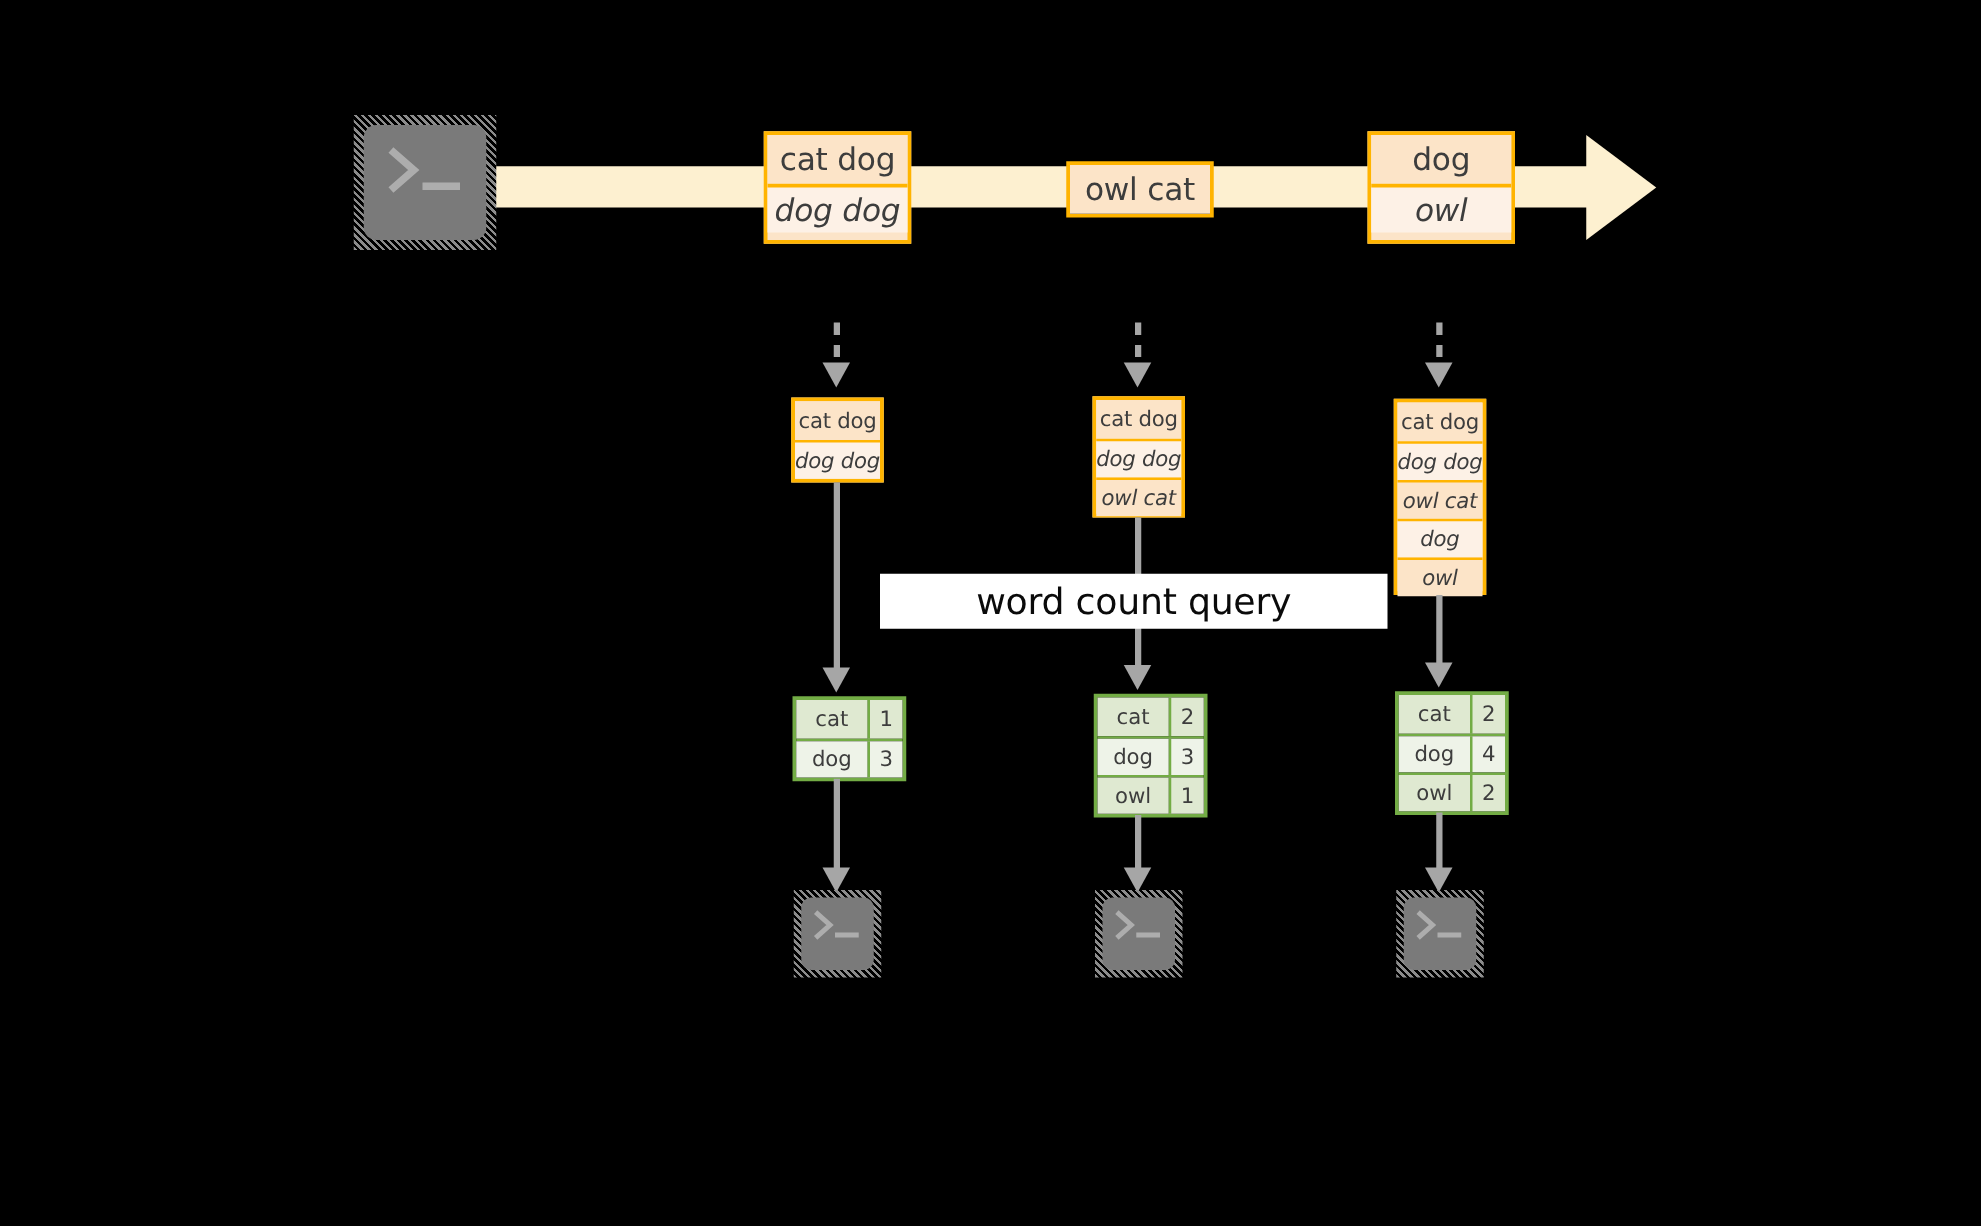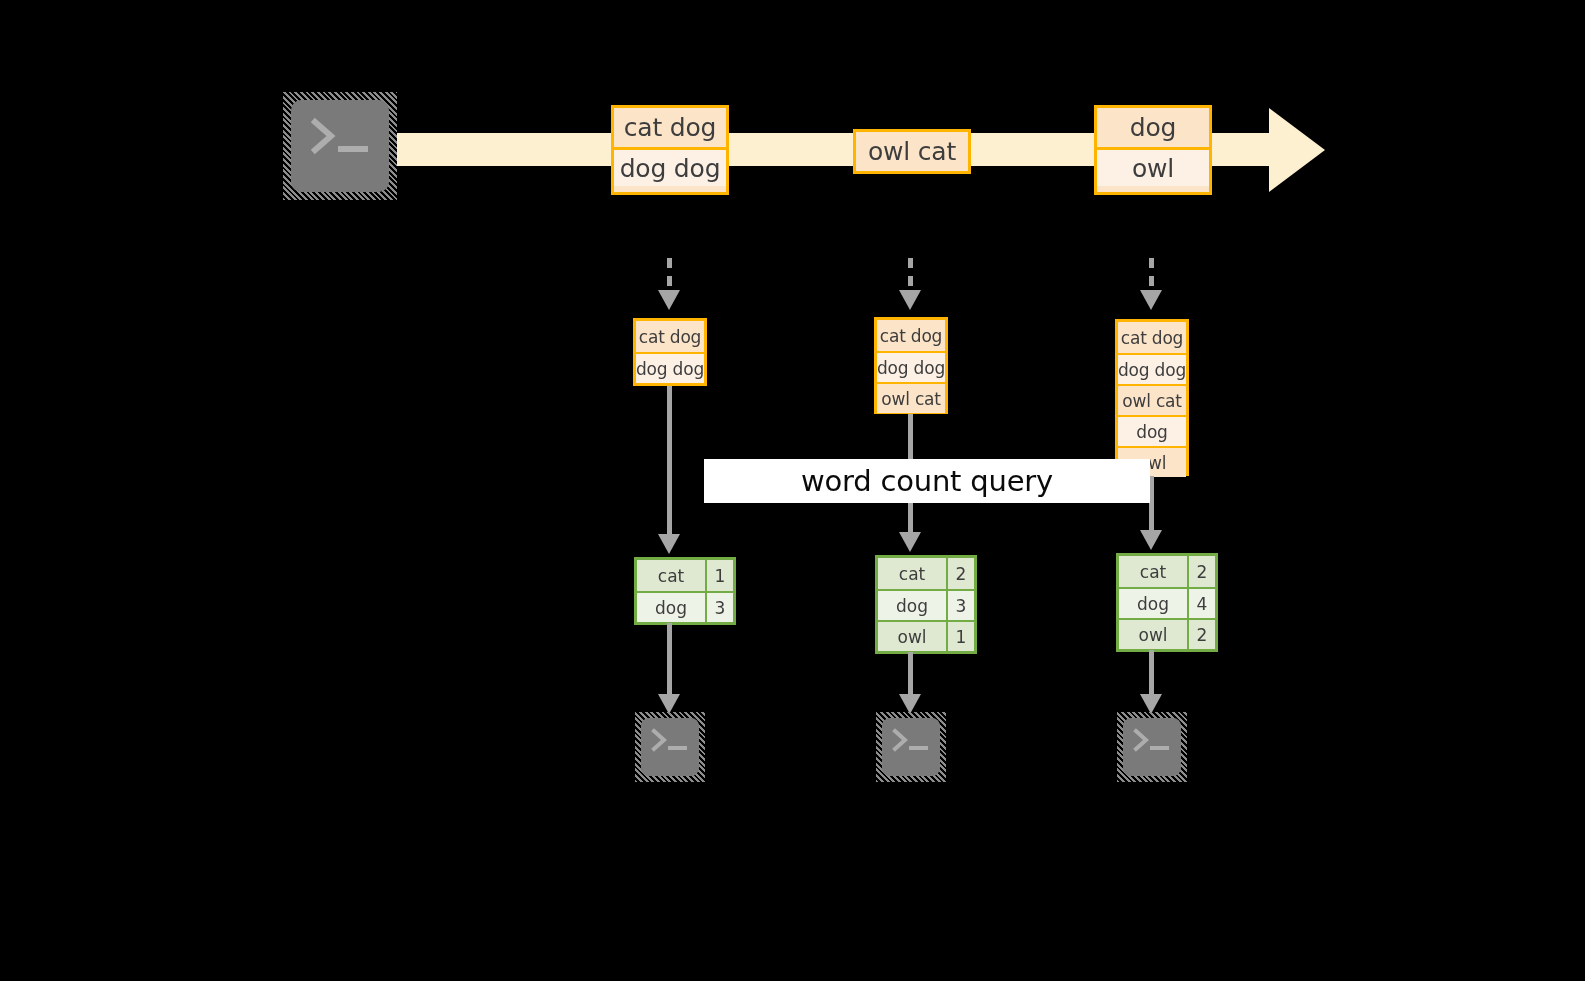--- a/index.html
+++ b/index.html
@@ -71,21 +71,21 @@
     box-sizing: border-box;
     display: flex;
     align-items: center;
     justify-content: center;
     color: #3d3d3d;
     white-space: nowrap;
     letter-spacing: -0.2px;
   }
   .msgrow.alt { background: #fdf1e6; }
   .msgrow.base { background: #fce4c8; }
-  .msgrow + .msgrow { border-top: 3px solid #ffb400; }
+  .msgrow + .msgrow { border-top: 3px solid #ffb400; font-style: italic; }
 
   
   .msgbox.big .msgrow { font-size: 25px; height: 39px; }
   
   .msgbox.small .msgrow { font-size: 17px; height: 31px; }
   .msgbox.small .msgrow + .msgrow { border-top: 2px solid #ffb400; }
   .msgbox.small { border-width: 3px; }
 
   
   .restable {
@@ -103,21 +103,21 @@
   .resrow + .resrow { border-top: 2px solid #73ac45; }
   .rescell {
     box-sizing: border-box;
     display: flex;
     align-items: center;
     justify-content: center;
     font-size: 17px;
     color: #3d3d3d;
     white-space: nowrap;
   }
-  .rescell.key { width: 68px; }
+  .rescell.key { width: 57px; }
   .rescell.val { width: 28px; border-left: 2px solid #73ac45; }
   .resrow.base .rescell { background: #dfe9d1; }
   .resrow.alt  .rescell { background: #eef3e8; }
 
   
   .vline {
     position: absolute;
     width: 5px;
     background: #a6a6a6;
   }
@@ -135,21 +135,21 @@
     border-left: 11px solid transparent;
     border-right: 11px solid transparent;
     border-top: 20px solid #a6a6a6;
   }
 
   
   #querylabel {
     position: absolute;
     left: 687px;
     top: 459px;
-    width: 446px;
+    width: 406px;
     height: 44px;
     background: #ffffff;
     display: flex;
     align-items: center;
     justify-content: center;
     font-size: 29px;
     color: #0a0a0a;
     letter-spacing: -0.2px;
   }
 </style>

